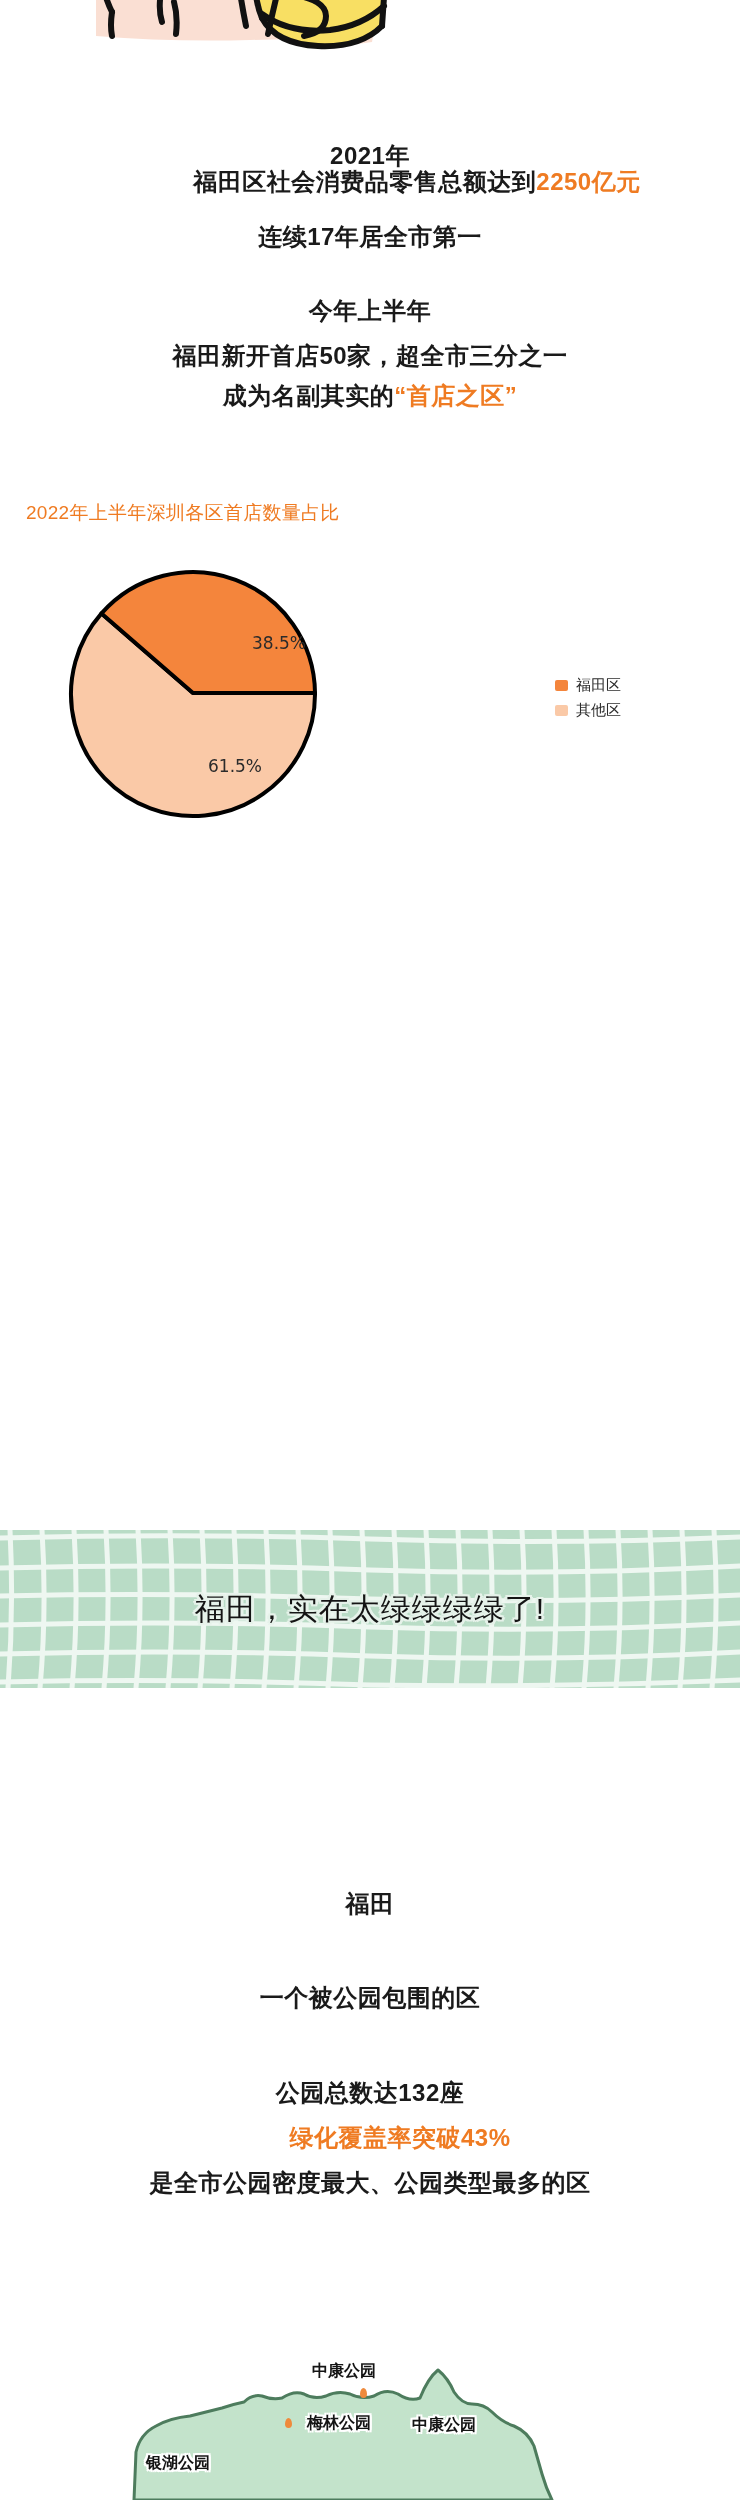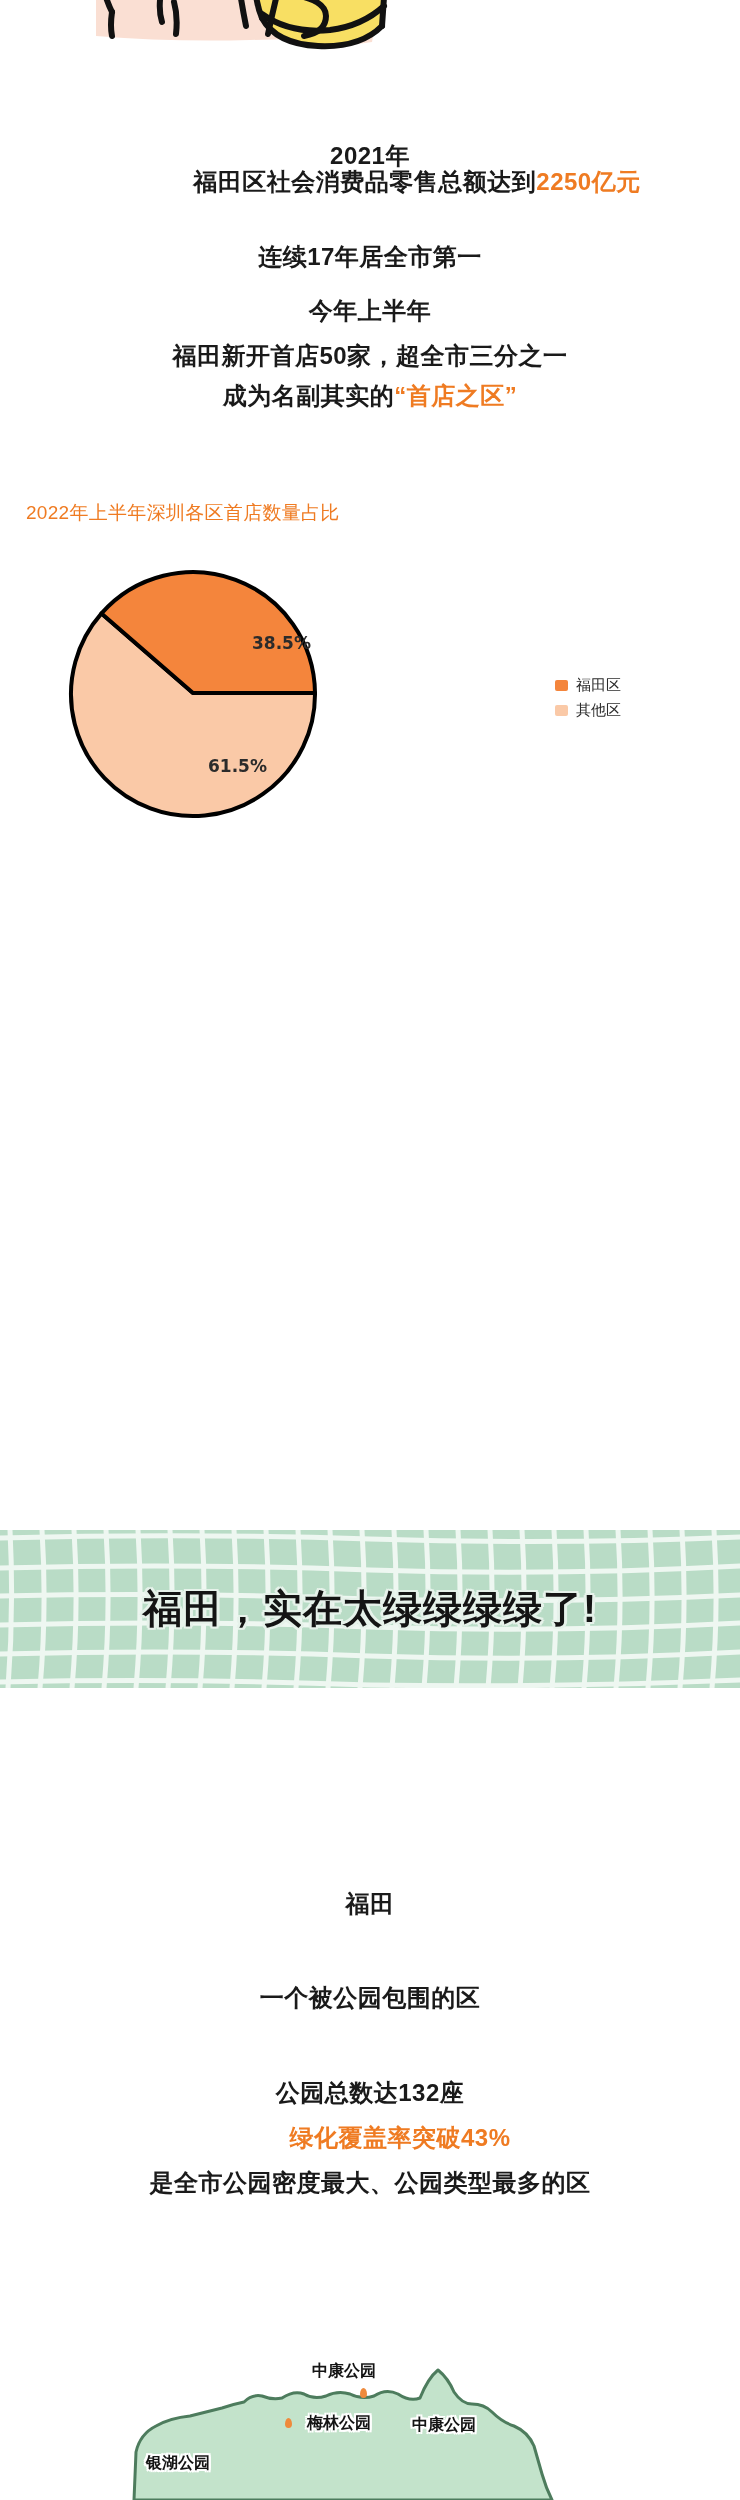--- a/index.html
+++ b/index.html
@@ -54,21 +54,20 @@
     position: absolute;
     left: 0; top: 566px;
     width: 740px; height: 270px;
   }
   .pie-svg { position:absolute; left: 68px; top: 0; }
   .pie-label {
     position: absolute;
     font-size: 17px;
     color: #2b2b2b;
     font-family: "DejaVu Sans", sans-serif;
-    font-weight: bold;
   }
   .legend {
     position: absolute;
     left: 555px; top: 108px;
     font-size: 15px;
   }
   .legend-row {
     display: flex;
     align-items: center;
     height: 22px;
@@ -93,22 +92,22 @@
   .banner-grid {
     position: absolute; inset: 0;
   }
   .banner-title {
     position: absolute;
     left: 0; top: 0;
     width: 740px; height: 158px;
     display: flex;
     align-items: center;
     justify-content: center;
-    font-size: 39px;
-    font-weight: 700;
+    font-size: 30px;
+    font-weight: 400;
     color: #141414;
     letter-spacing: 1px;
     text-shadow:
       2px 0 0 #e6f2ea, -2px 0 0 #e6f2ea, 0 2px 0 #e6f2ea, 0 -2px 0 #e6f2ea,
       2px 2px 0 #e6f2ea, -2px 2px 0 #e6f2ea, 2px -2px 0 #e6f2ea, -2px -2px 0 #e6f2ea,
       3px 0 0 #e6f2ea, -3px 0 0 #e6f2ea;
     border-radius: 8px;
   }
 
   
@@ -161,21 +160,21 @@
 </div>
 
 <div class="tblock" style="top:143px;">
   <div class="line l-md">2021年</div>
 </div>
 
 <div class="tblock" style="top:169px;padding-left:47px;">
   <div class="line l-md"><span>福田区社会消费品零售总额达到</span><span class="hl">2250亿元</span></div>
 </div>
 
-<div class="tblock" style="top:244px;">
+<div class="tblock" style="top:224px;">
   <div class="line l-md">连续17年居全市第一</div>
 </div>
 
 <div class="tblock" style="top:298px;">
   <div class="line l-md">今年上半年</div>
 </div>
 
 <div class="tblock" style="top:343px;">
   <div class="line l-md">福田新开首店50家，超全市三分之一</div>
 </div>

